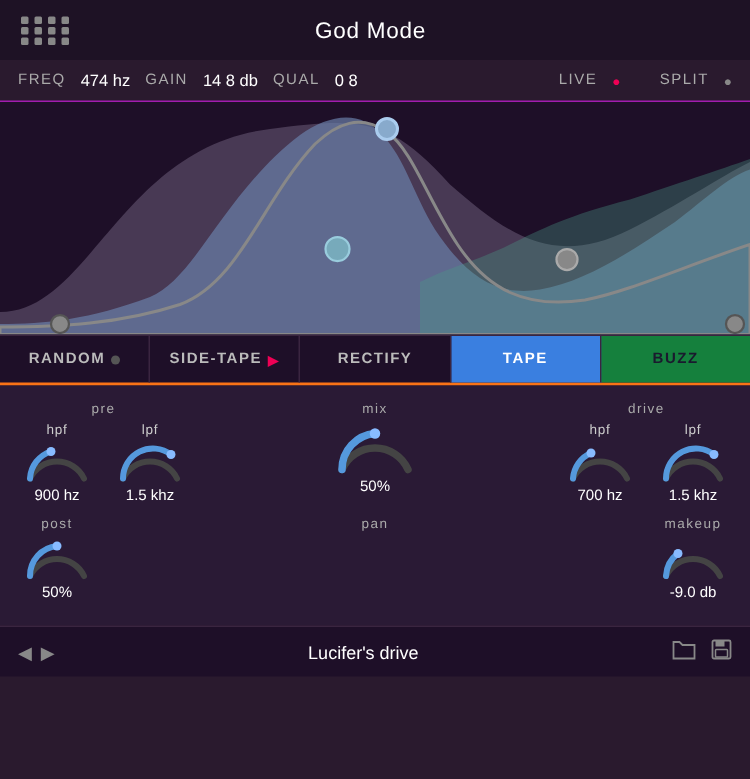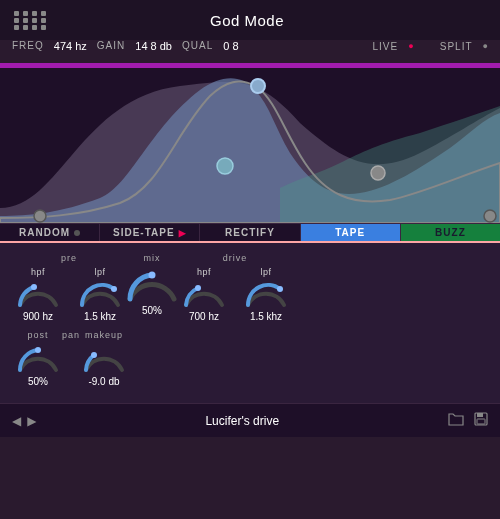--- a/index.html
+++ b/index.html
@@ -37,26 +37,26 @@
       color: #fff;
       letter-spacing: 0.5px;
     }
     .header-right { width: 40px; }
 
     
     .freqbar {
       background: #2a1a2e;
       height: 28px;
       display: flex;
-      align-items: flex-start;
+      align-items: center;
       padding: 0 12px;
       font-size: 11px;
       color: #ccc;
       gap: 10px;
-      border-bottom: 5px solid #a21caf;
+      border-bottom: 1px solid #a21caf;
     }
     .freqbar-label { color: #aaa; font-size: 10px; letter-spacing: 1px; }
     .freqbar-val { color: #fff; font-size: 11px; }
     .freqbar-right {
       margin-left: auto;
       display: flex;
       align-items: center;
       gap: 10px;
     }
     .live-dot { color: #e05; font-size: 9px; }
@@ -70,25 +70,25 @@
       overflow: hidden;
     }
     .visualizer svg {
       width: 100%;
       height: 100%;
     }
 
     
     .mode-bar {
       background: #1e0f28;
-      height: 20px;
+      height: 34px;
       display: flex;
       align-items: stretch;
       border-top: 1px solid #3a2540;
-      border-bottom: 2px solid #fca5a5;
+      border-bottom: 2px solid #f97316;
     }
     .mode-btn {
       flex: 1;
       display: flex;
       align-items: center;
       justify-content: center;
       font-size: 10px;
       font-weight: bold;
       letter-spacing: 1px;
       color: #bbb;
@@ -119,20 +119,21 @@
 
     
     .controls {
       background: #2a1a35;
       padding: 10px 14px 8px;
       flex: 1;
     }
 
     .controls-row {
       display: flex;
+      justify-content: space-between;
       align-items: flex-start;
       margin-bottom: 8px;
     }
 
     
     .knob-group {
       display: flex;
       flex-direction: column;
       align-items: center;
       gap: 2px;

